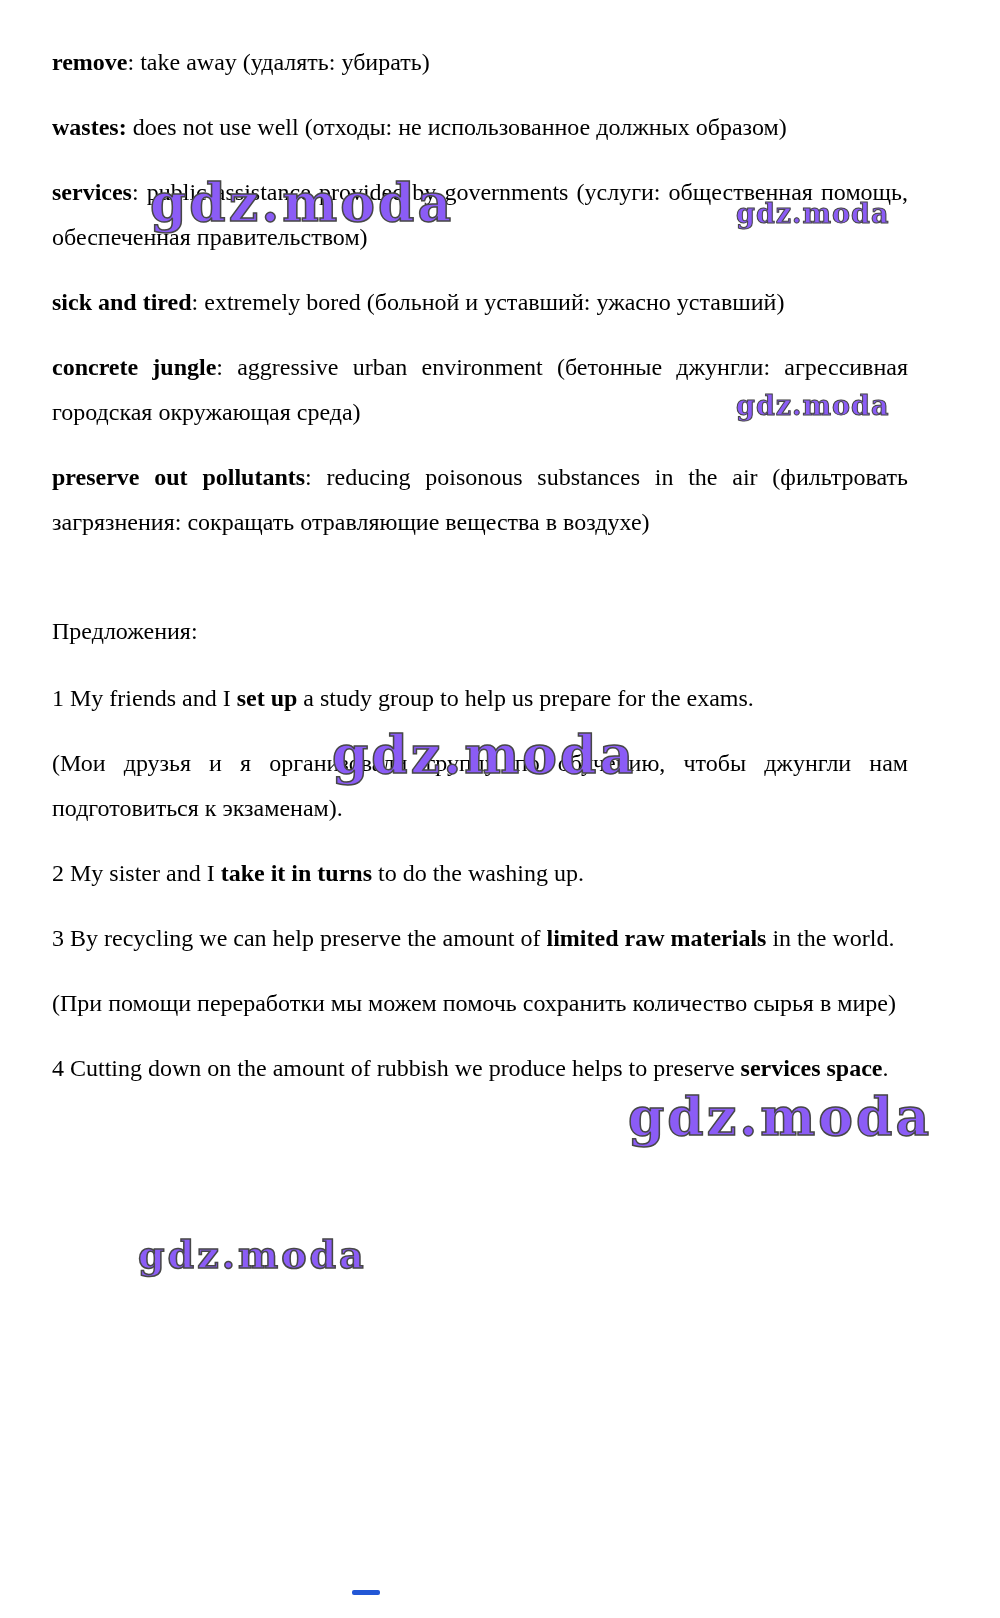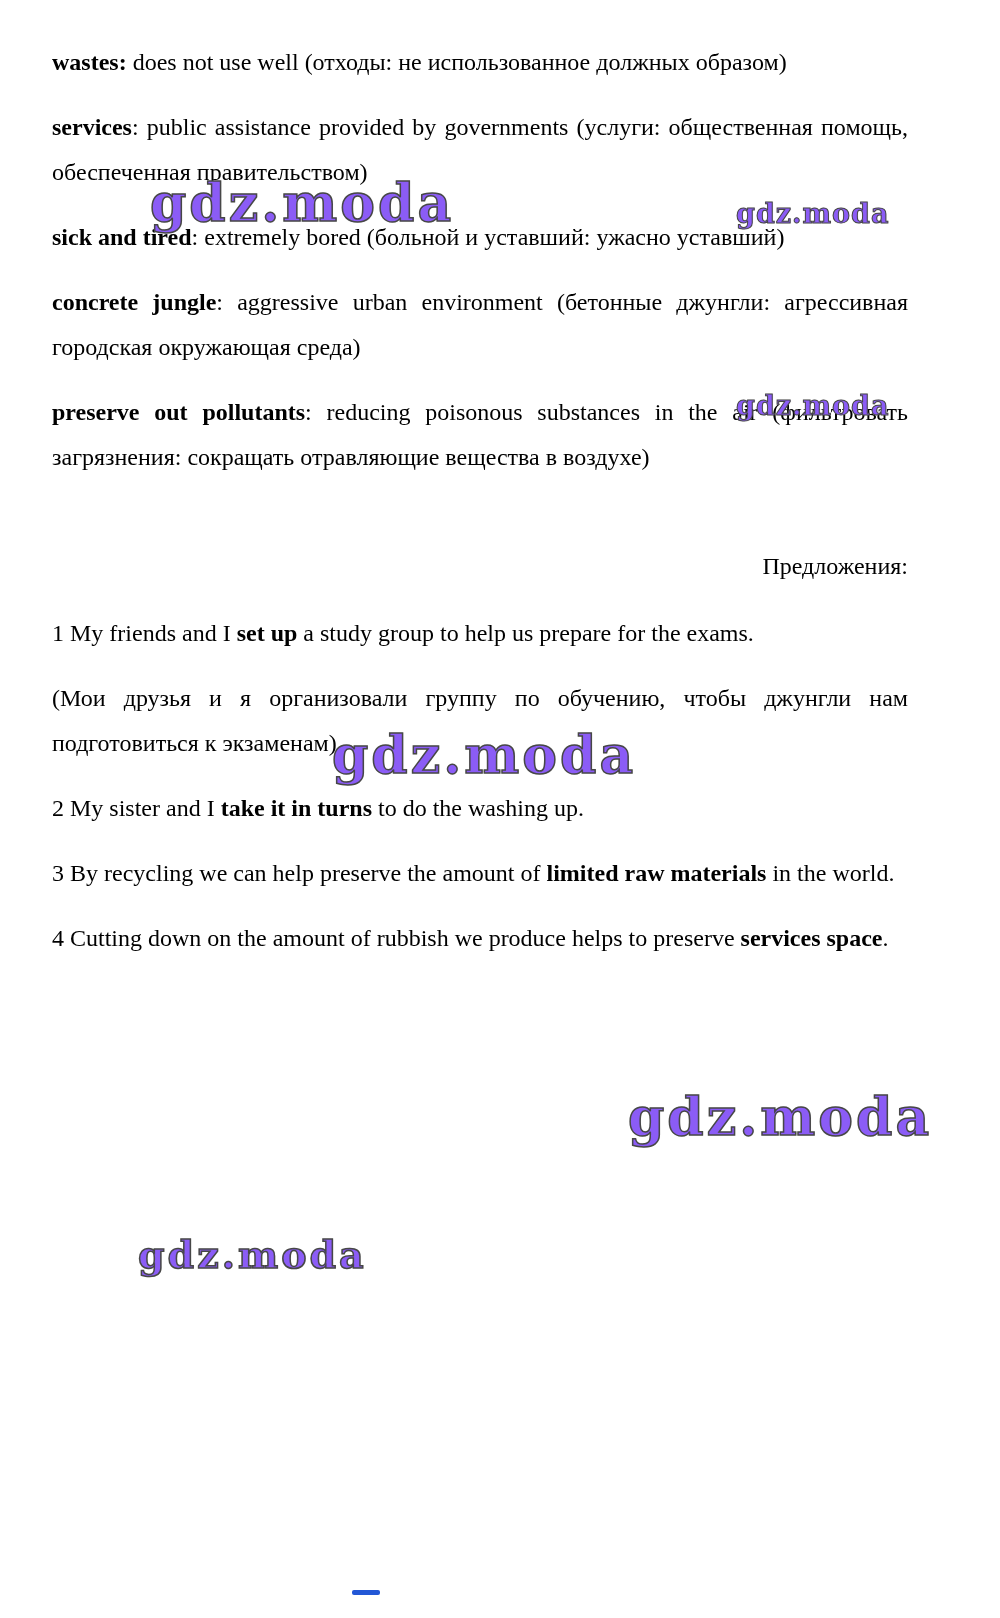--- a/index.html
+++ b/index.html
@@ -22,21 +22,21 @@
     margin: 0 0 20px 0;
     font-size: 24px;
     line-height: 45px;
     text-align: justify;
   }
   .para b { font-weight: bold; }
   .heading {
     margin: 64px 0 22px 0;
     font-size: 24px;
     line-height: 45px;
-    text-align: right;
+    text-align: left;
     font-weight: normal;
   }
   
   .wm {
     position: absolute;
     font-family: "DejaVu Serif", serif;
     font-weight: 700;
     letter-spacing: 3px;
     color: #8b5cf6;
     -webkit-text-stroke: 1.5px #474747;
@@ -69,20 +69,21 @@
 
 <div class="page">
 
   <div class="wm wm-lg wm-top-big">gdz.moda</div>
   <div class="wm wm-sm wm-top-right">gdz.moda</div>
   <div class="wm wm-sm wm-mid-right">gdz.moda</div>
   <div class="wm wm-lg wm-center-big">gdz.moda</div>
   <div class="wm wm-lg wm-right-big">gdz.moda</div>
   <div class="wm wm-md wm-left-med">gdz.moda</div>
 
+  <p class="para"><b>remove</b><span>: take away (удалять: убирать)</span></p>
 
   <p class="para"><b>wastes:</b><span> does not use well (отходы: не использованное должных образом)</span></p>
 
   <p class="para"><b>services</b><span>: public assistance provided by governments (услуги: общественная помощь, обеспеченная правительством)</span></p>
 
   <p class="para"><b>sick and tired</b><span>: extremely bored (больной и уставший: ужасно уставший)</span></p>
 
   <p class="para"><b>concrete jungle</b><span>: aggressive urban environment (бетонные джунгли: агрессивная городская окружающая среда)</span></p>
 
   <p class="para"><b>preserve out pollutants</b><span>: reducing poisonous substances in the air (фильтровать загрязнения: сокращать отравляющие вещества в воздухе)</span></p>
@@ -91,18 +92,19 @@
 
   <p class="para"><span>1 My friends and I </span><b>set up</b><span> a study group to help us prepare for the exams.</span></p>
 
   <p class="para"><span>(Мои друзья и я организовали группу по обучению, чтобы джунгли нам подготовиться к экзаменам).</span></p>
 
   <p class="para"><span>2 My sister and I </span><b>take it in turns</b><span> to do the washing up.</span></p>
 
 
   <p class="para"><span>3 By recycling we can help preserve the amount of </span><b>limited raw materials</b><span> in the world.</span></p>
 
+  <p class="para"><span>(При помощи переработки мы можем помочь сохранить количество сырья в мире)</span></p>
 
   <p class="para"><span>4 Cutting down on the amount of rubbish we produce helps to preserve </span><b>services space</b><span>.</span></p>
 
   <div class="footer-mark" style="background: rgb(34, 87, 214);"></div>
 
 </div>
 
 </body></html>

